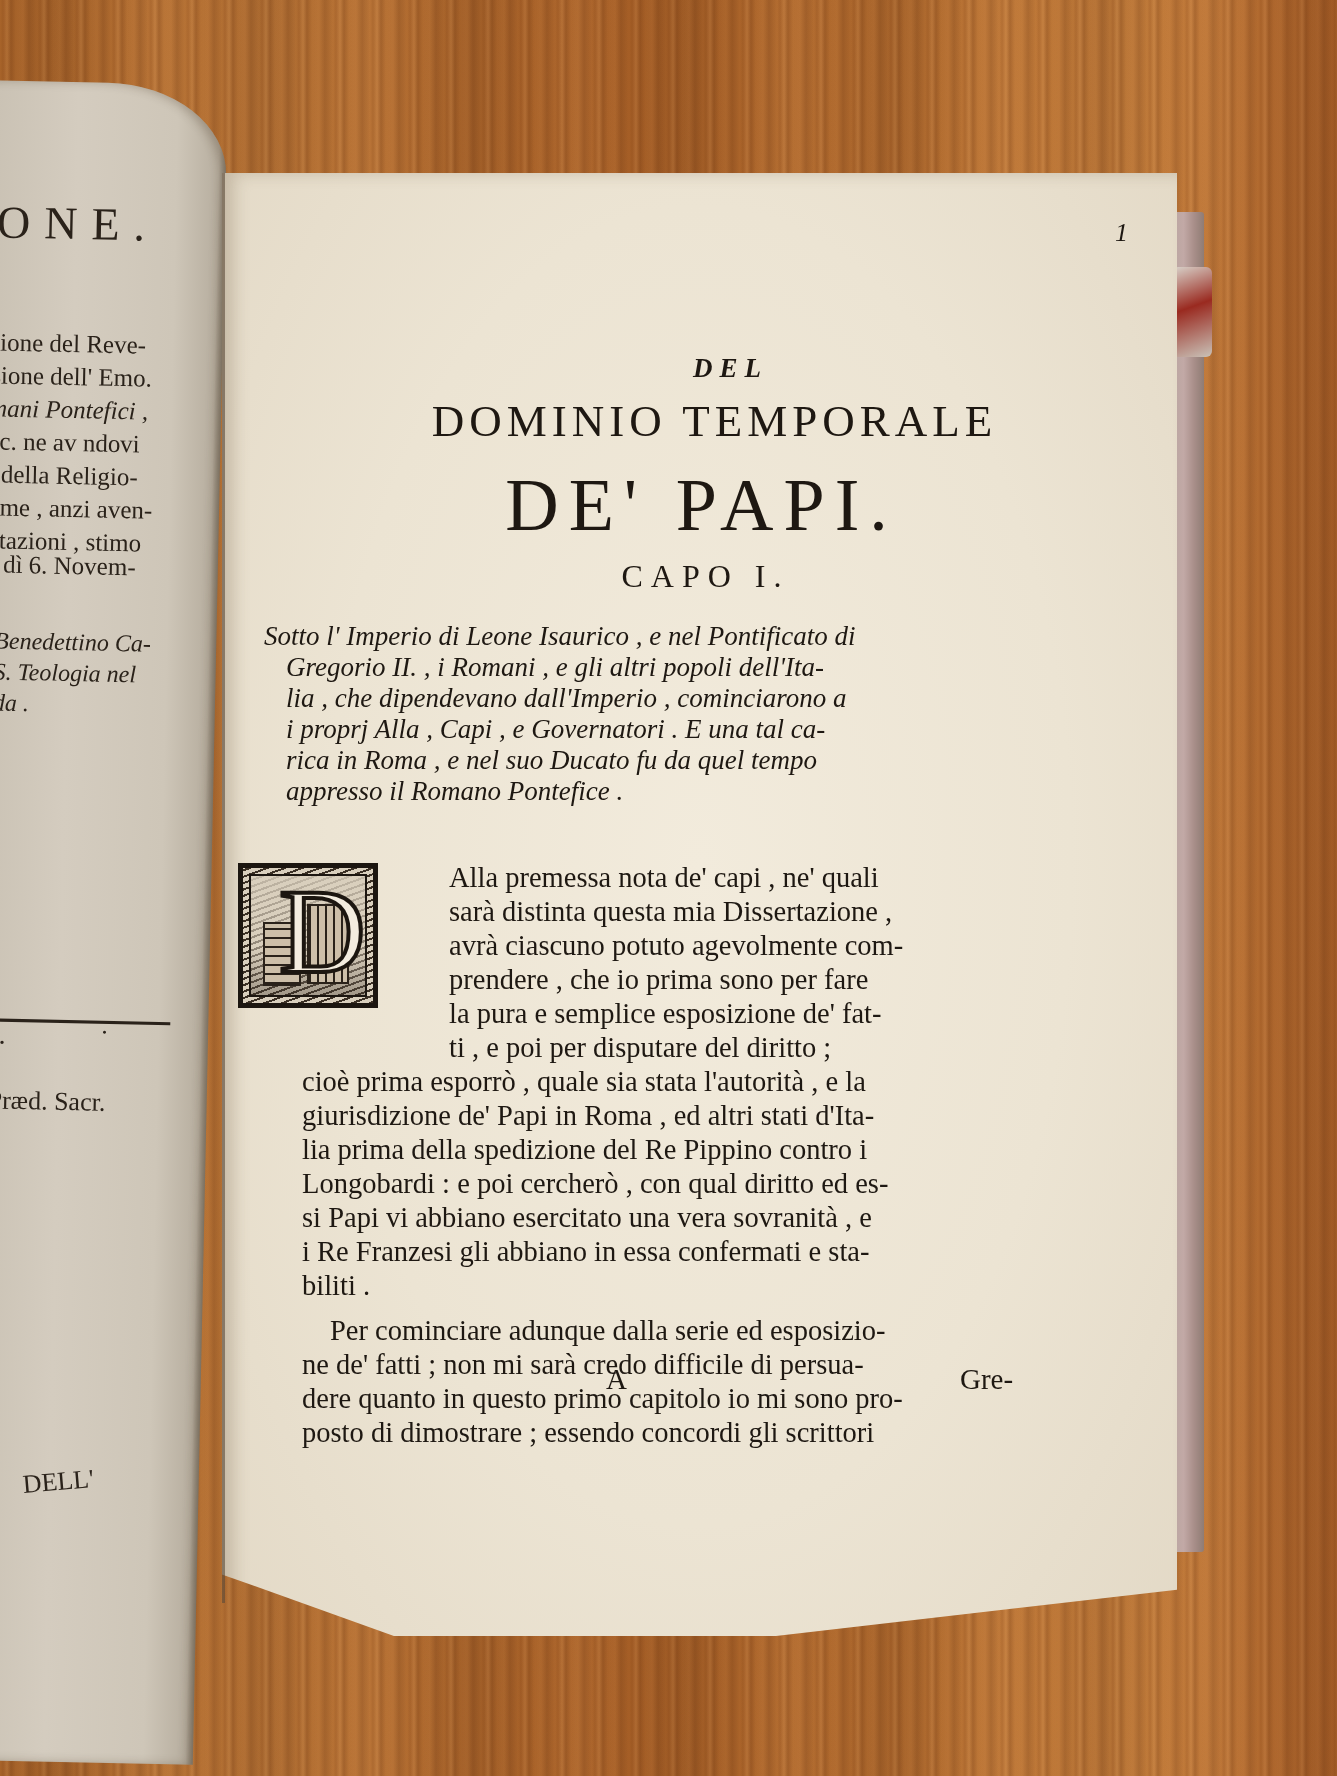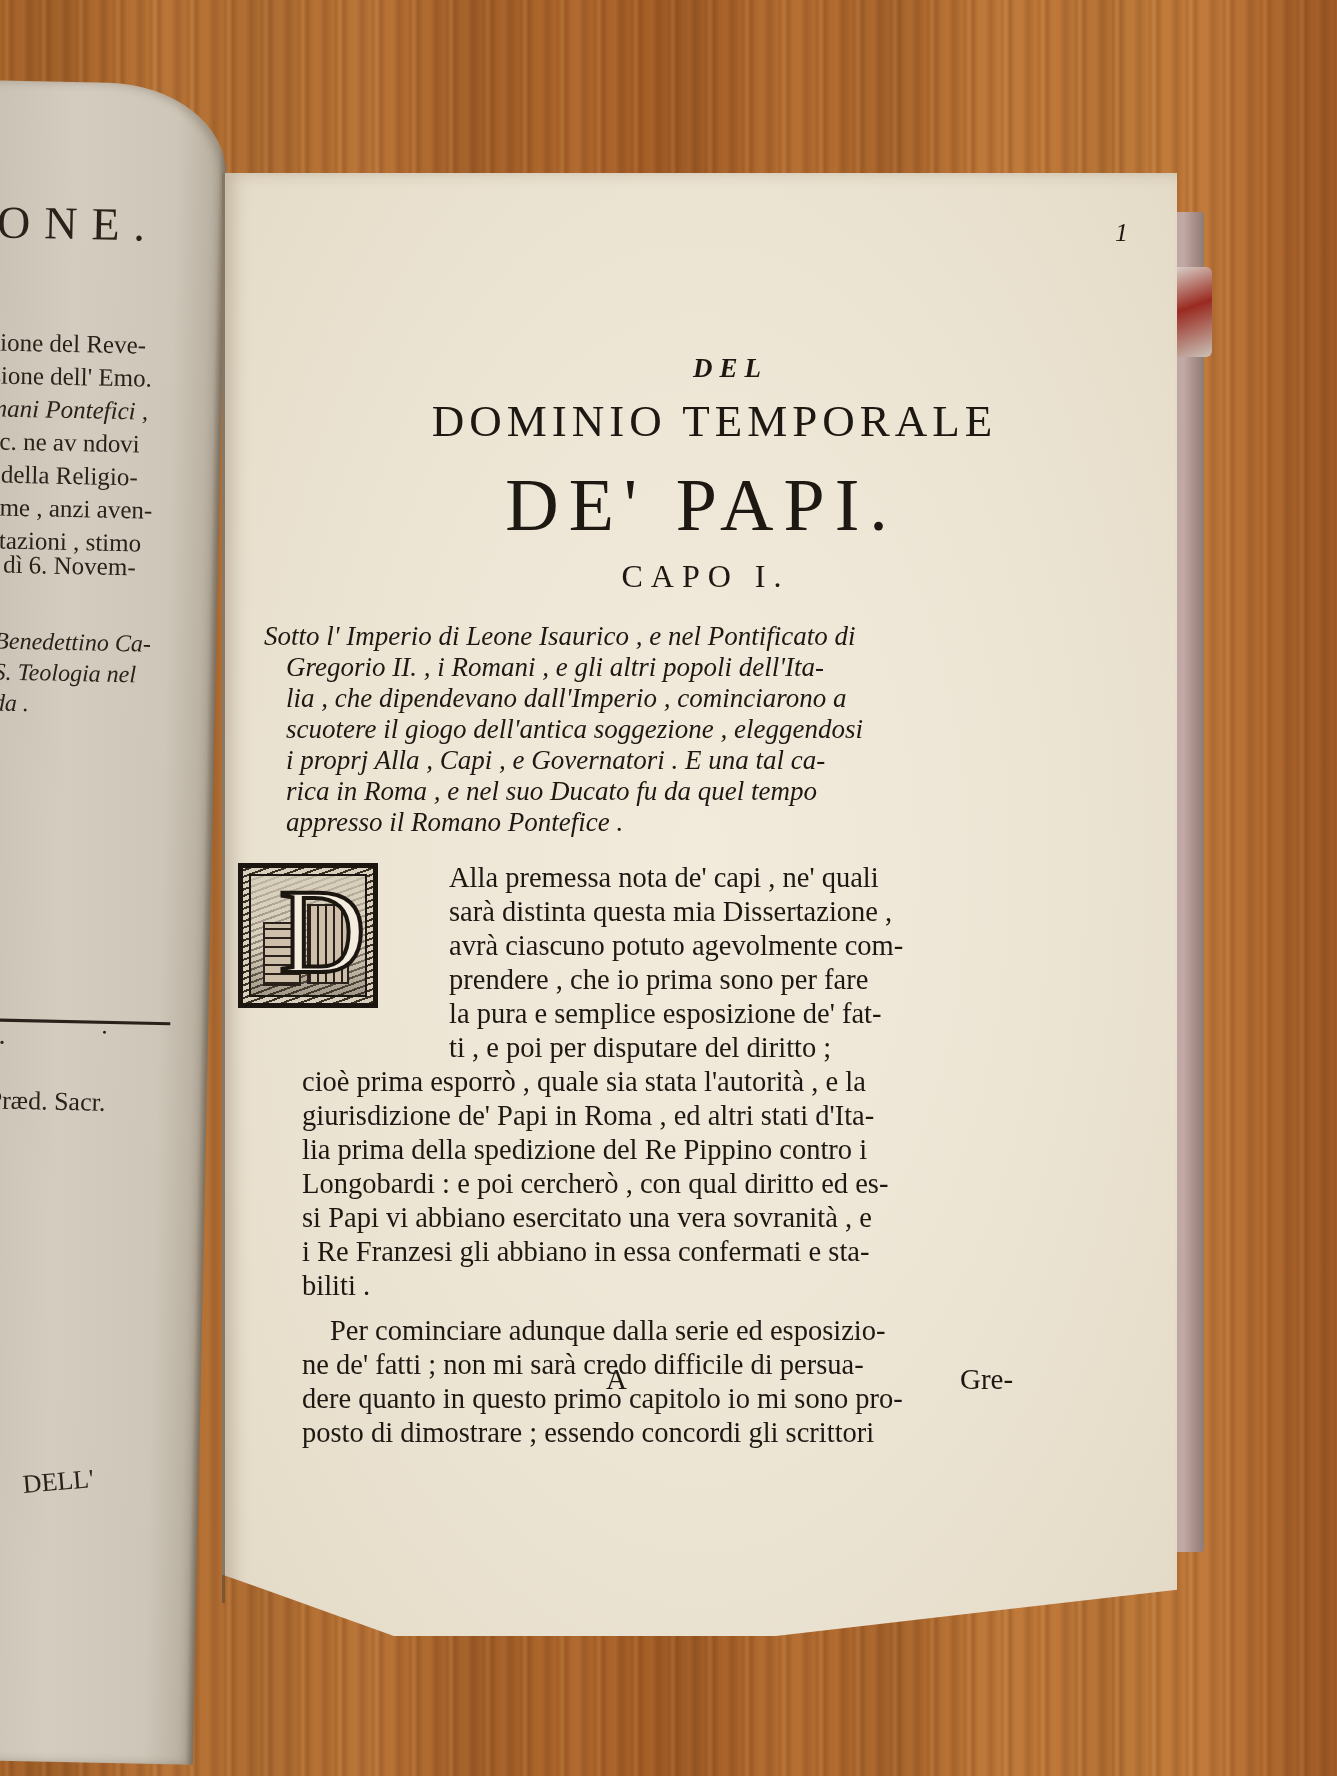--- a/index.html
+++ b/index.html
@@ -133,21 +133,20 @@
   <div class="rp folio">1</div>
   <div class="rp t2">DEL</div>
   <div class="rp t3">DOMINIO TEMPORALE</div>
   <div class="rp t4">DE' PAPI.</div>
   <div class="rp t5">CAPO I.</div>
 
   <div class="summary">
     <span class="line">Sotto l' Imperio di Leone Isaurico , e nel Pontificato di</span>
     <span class="line indent">Gregorio II. , i Romani , e gli altri popoli dell'Ita-</span>
     <span class="line indent">lia , che dipendevano dall'Imperio , cominciarono a</span>
-    <span class="line indent">scuotere il giogo dell'antica soggezione , eleggendosi</span>
     <span class="line indent">i proprj Alla , Capi , e Governatori . E una tal ca-</span>
     <span class="line indent">rica in Roma , e nel suo Ducato fu da quel tempo</span>
     <span class="line indent">appresso il Romano Pontefice .</span>
   </div>
 
   <div class="dropcap">
     <div class="inner">
       <div class="bldg1"></div>
       <div class="bldg2"></div>
       <div class="letter">D</div>

